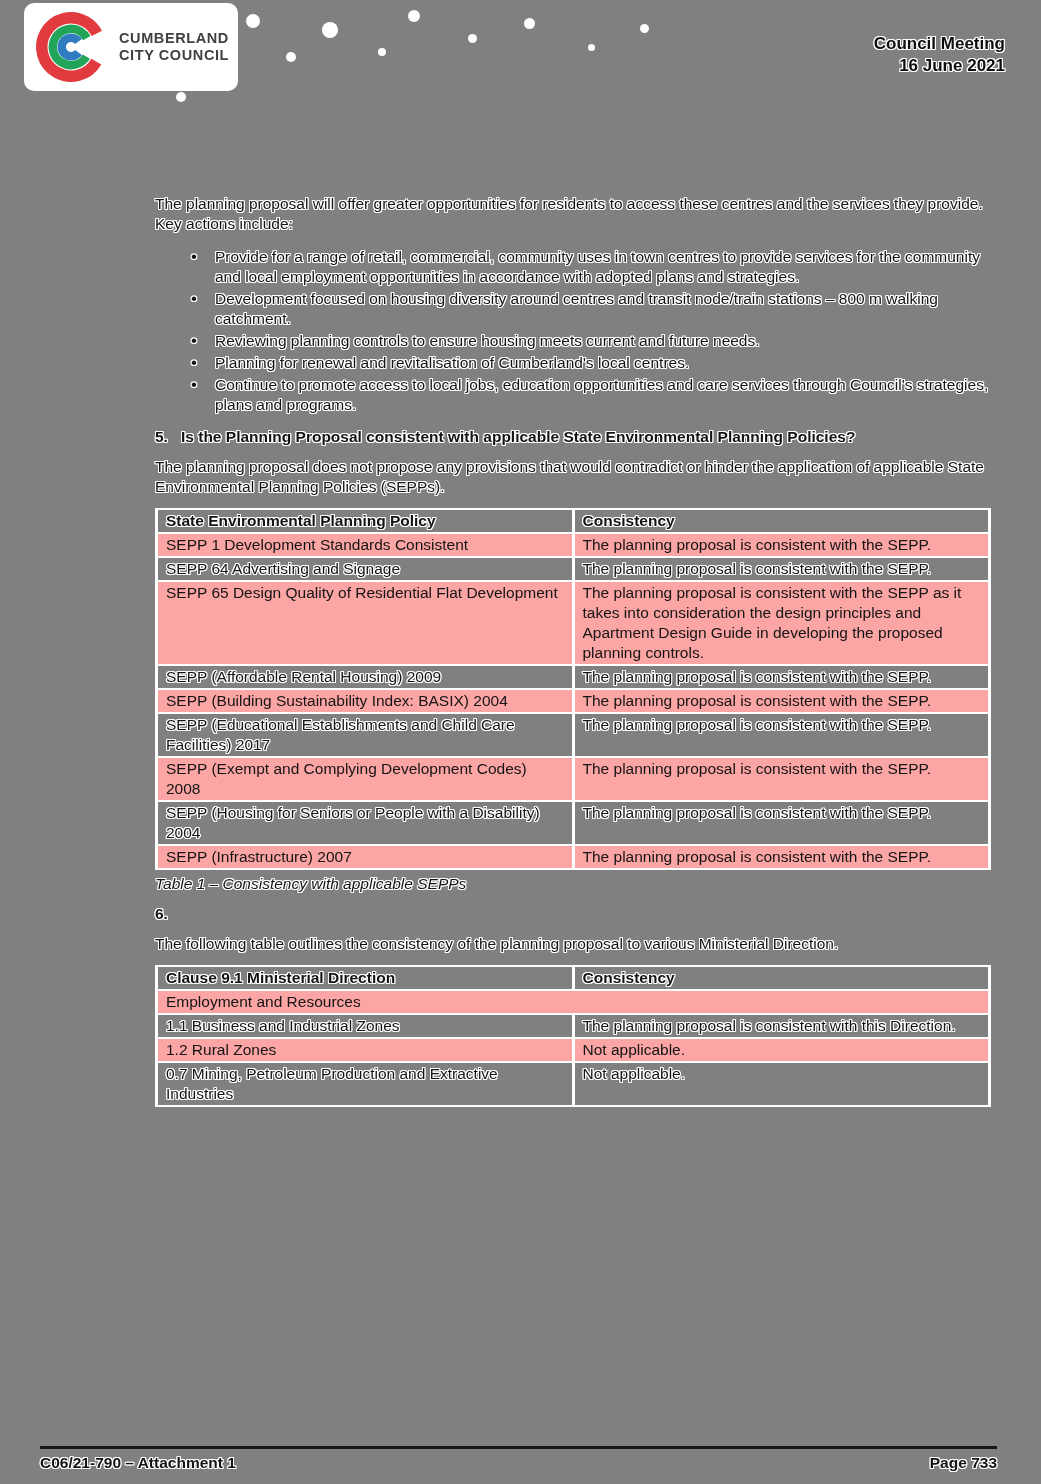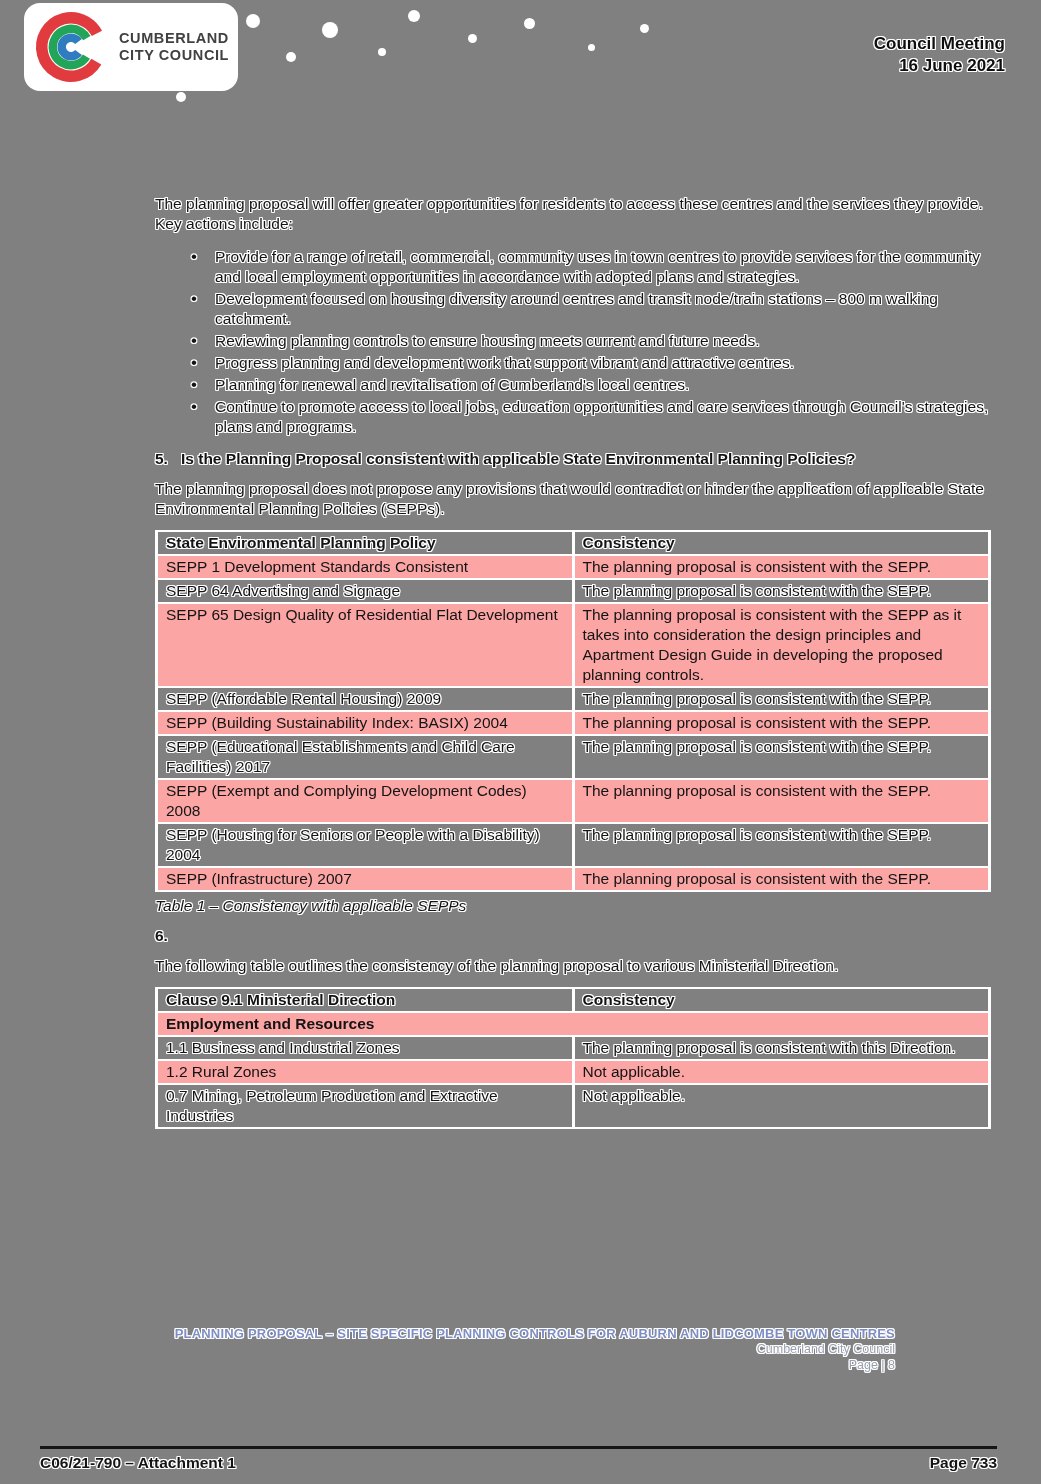--- a/index.html
+++ b/index.html
@@ -17,21 +17,21 @@
   .halo{
     text-shadow:
       -1px -1px 0 #fff, 0 -1px 0 #fff, 1px -1px 0 #fff,
       -1px  0  0 #fff, 1px  0  0 #fff,
       -1px  1px 0 #fff, 0  1px 0 #fff, 1px 1px 0 #fff;
   }
 
   
   .logo-patch{
     position:absolute;left:24px;top:3px;width:214px;height:88px;
-    background:#fff;border-radius:16px;
+    background:#fff;border-radius:10px;
     display:flex;align-items:center;gap:9px;padding-left:8px;box-sizing:border-box;
   }
   .logo-text{font-size:14.5px;line-height:17px;letter-spacing:.6px;color:#414141;font-weight:bold;}
   .speck{position:absolute;background:#fff;border-radius:50%;}
 
   
   .meeting-block{
     position:absolute;top:33px;right:36px;text-align:right;
     font-weight:bold;font-size:17px;line-height:22px;color:#0e0e0e;
   }
@@ -48,21 +48,21 @@
   
   table.doc-table{border-collapse:collapse;width:100%;margin:2px 0 4px 0;padding-left:8px;}
   table.doc-table th,table.doc-table td{
     border:2px solid #fff;border-left-width:3px;border-right-width:3px;
     padding:1px 8px;vertical-align:top;text-align:left;
     font-size:15.5px;line-height:20px;width:50%;
   }
   table.doc-table th{font-weight:bold;}
   tr.row-blue{background:#fca5a5;}
   tr.row-gray{background:transparent;}
-  tr.subheader td{font-weight:bold;}
+  tr.subheader td{font-weight:normal;}
   .caption{font-style:italic;margin:2px 0 10px 0;}
 
   
   .doc-footer{position:absolute;top:1326px;right:146px;text-align:right;}
   .doc-footer .f1{font-size:13px;font-weight:bold;color:#7e8ec2;letter-spacing:.2px;}
   .doc-footer .f2{font-size:12.5px;color:#98a0b0;line-height:16px;}
 
   .bottom-rule{position:absolute;left:40px;right:44px;top:1446px;border-top:3px solid #161616;}
   .bottom-left{position:absolute;left:40px;top:1454px;font-weight:bold;font-size:15.5px;}
   .bottom-right{position:absolute;right:44px;top:1454px;font-weight:bold;font-size:15.5px;}
@@ -101,21 +101,20 @@
   </div>
 
   <div class="content">
 
     <p class="halo">The planning proposal will offer greater opportunities for residents to access these centres and the services they provide.  Key actions include:</p>
 
     <ul class="bullets">
         <li class="halo">Provide for a range of retail, commercial, community uses in town centres to provide services for the community and local employment opportunities in accordance with adopted plans and strategies.</li>
         <li class="halo">Development focused on housing diversity around centres and transit node/train stations – 800 m walking catchment.</li>
         <li class="halo">Reviewing planning controls to ensure housing meets current and future needs.</li>
-        <li class="halo">Progress planning and development work that support vibrant and attractive centres.</li>
         <li class="halo">Planning for renewal and revitalisation of Cumberland's local centres.</li>
         <li class="halo">Continue to promote access to local jobs, education opportunities and care services through Council's strategies, plans and programs.</li>
       </ul>
 
     <div class="heading halo">
       <span class="h-num">5.</span>
       <span class="h-text">Is the Planning Proposal consistent with applicable State Environmental Planning Policies?</span>
     </div>
 
     <p class="halo">The planning proposal does not propose any provisions that would contradict or hinder the application of applicable State Environmental Planning Policies (SEPPs).</p>
@@ -196,23 +195,18 @@
           </tr>
           <tr class="row-gray halo">
             <td>0.7 Mining, Petroleum Production and Extractive Industries</td>
             <td>Not applicable.</td>
           </tr>
         </tbody>
     </table>
 
   </div>
 
-  <div class="doc-footer">
-    <div class="f1 halo">PLANNING PROPOSAL – SITE SPECIFIC PLANNING CONTROLS FOR AUBURN AND LIDCOMBE TOWN CENTRES</div>
-    <div class="f2 halo">Cumberland City Council</div>
-    <div class="f2 halo">Page | 8</div>
-  </div>
 
   <div class="bottom-rule"></div>
   <div class="bottom-left halo">C06/21-790 – Attachment 1</div>
   <div class="bottom-right halo">Page 733</div>
 
 </div>
 
 </body></html>

